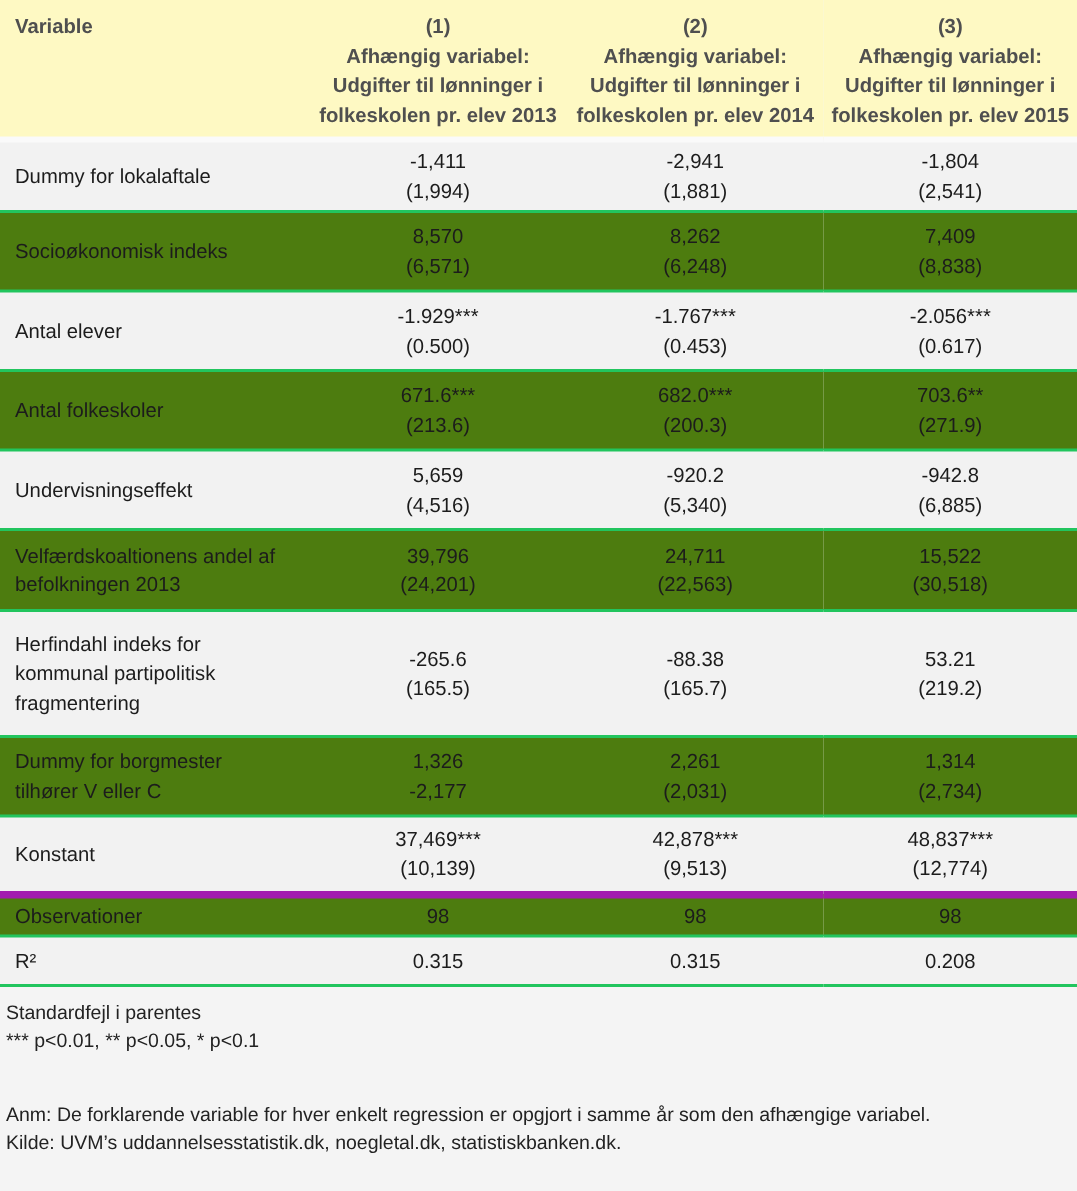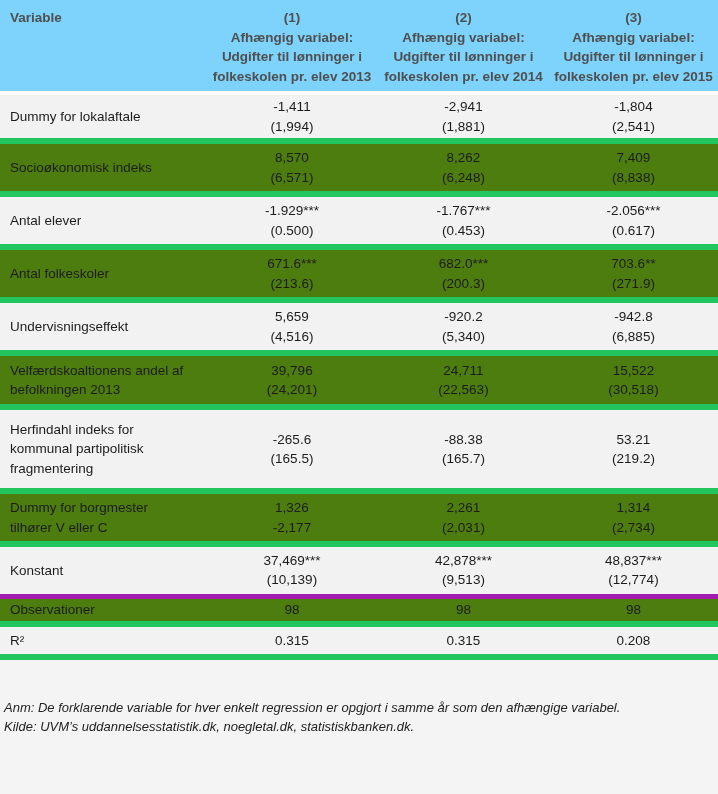--- a/index.html
+++ b/index.html
@@ -15,37 +15,37 @@
     width: 718px;
     border-collapse: collapse;
     table-layout: fixed;
   }
   col.c-label { width: 206px; }
   col.c-1 { width: 172px; }
   col.c-2 { width: 171px; }
   col.c-3 { width: 169px; }
 
   thead tr {
-    background: #7dd3fc;
+    background: #fef9c3;
     height: 93px;
     border-bottom: 4px solid #fafafa;
   }
   th {
     color: #4f4f4f;
     font-weight: bold;
     font-size: 13.5px;
     vertical-align: top;
     padding-top: 8px;
     text-align: center;
     line-height: 19.5px;
   }
   th.lbl { text-align: left; padding-left: 10px; }
   .mtitle { white-space: pre-line; }
 
-  tbody tr { border-bottom: 6px solid #22c55e; }
+  tbody tr { border-bottom: 2px solid #22c55e; }
   tbody tr.zebra { background: #f2f2f2; }
   tbody tr.plain { background: #4d7c0f; }
   td {
     font-size: 13.5px;
     text-align: center;
     vertical-align: middle;
     line-height: 19.5px;
   }
   td.lbl {
     text-align: left;
@@ -61,21 +61,21 @@
   tr.h33 { height: 33px; }
   tr.konstant { border-bottom: 5px solid #a21caf; }
 
   .notes {
     padding: 8px 0 0 4px;
     font-size: 13px;
     line-height: 18.5px;
     color: #222222;
   }
   .notes .block2 { margin-top: 31px; }
-  .italic { font-style: italic; }
+  .italic { }
 </style>
 </head>
 <body>
 
 <div class="page">
   <table class="reg">
     <colgroup>
       <col class="c-label">
         <col class="c-1">
         <col class="c-2">
@@ -265,18 +265,20 @@
         <td class="lbl">R²</td>
         <td>0.315</td>
         <td>0.315</td>
         <td>0.208</td>
       </tr>
 
     </tbody>
   </table>
 
   <div class="notes">
+    <div>Standardfejl i parentes</div>
+    <div>*** p&lt;0.01, ** p&lt;0.05, * p&lt;0.1</div>
     <div class="block2">
       <div class="italic">Anm: De forklarende variable for hver enkelt regression er opgjort i samme år som den afhængige variabel.</div>
       <div class="italic">Kilde: UVM’s uddannelsesstatistik.dk, noegletal.dk, statistiskbanken.dk.</div>
     </div>
   </div>
 </div>
 
 </body></html>

